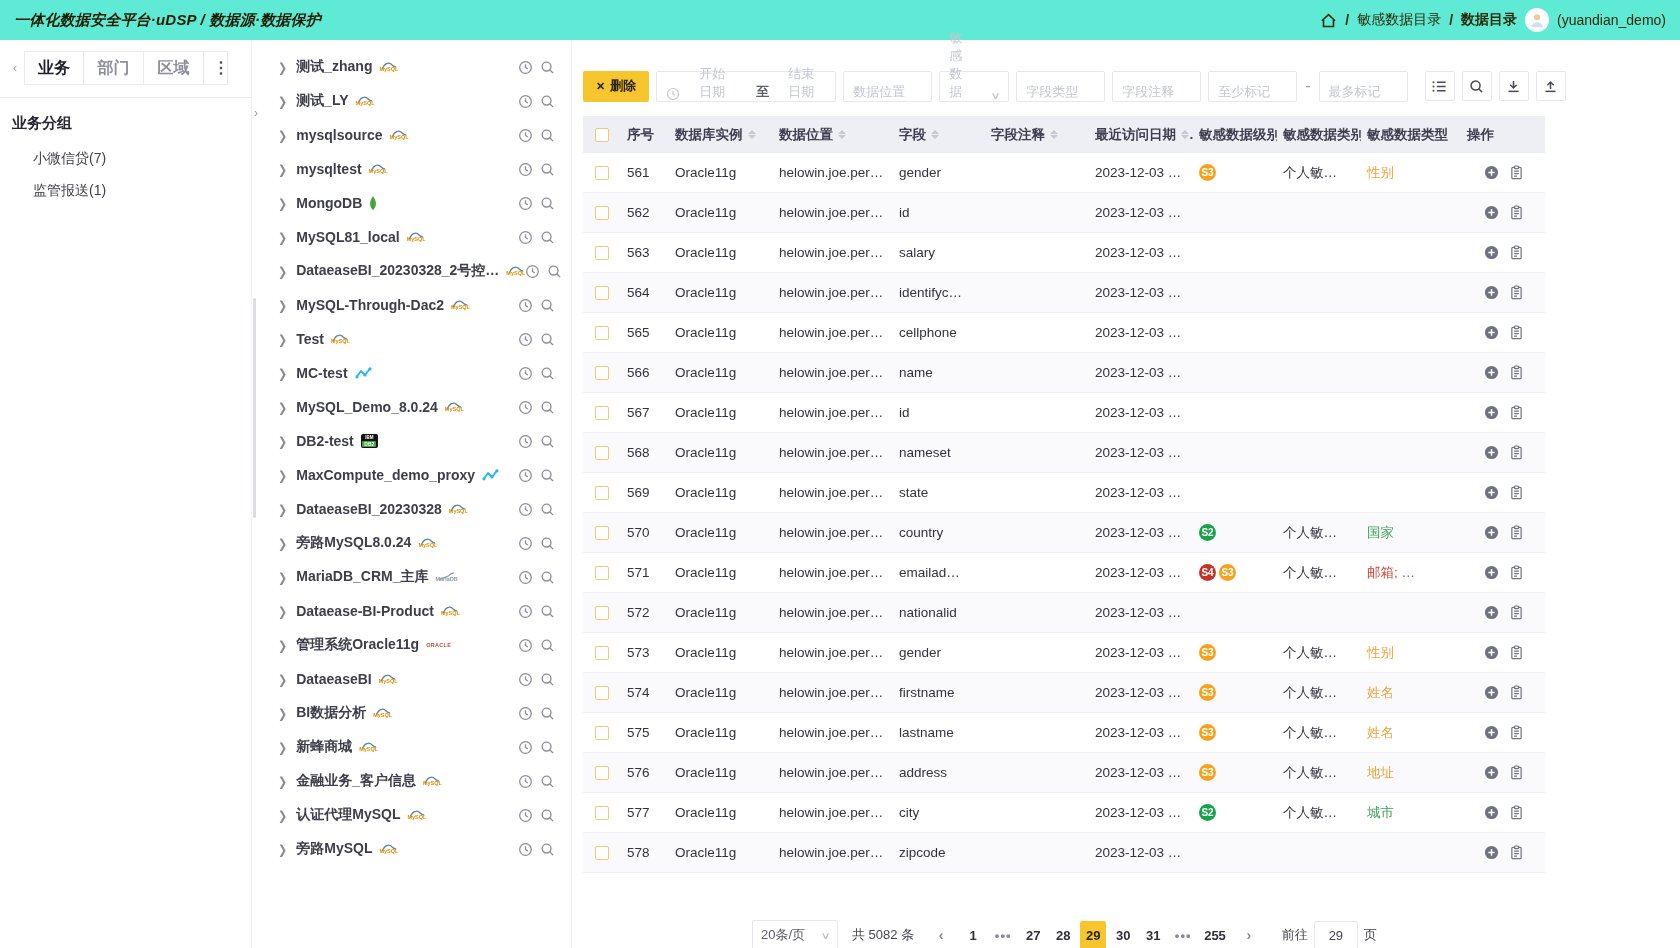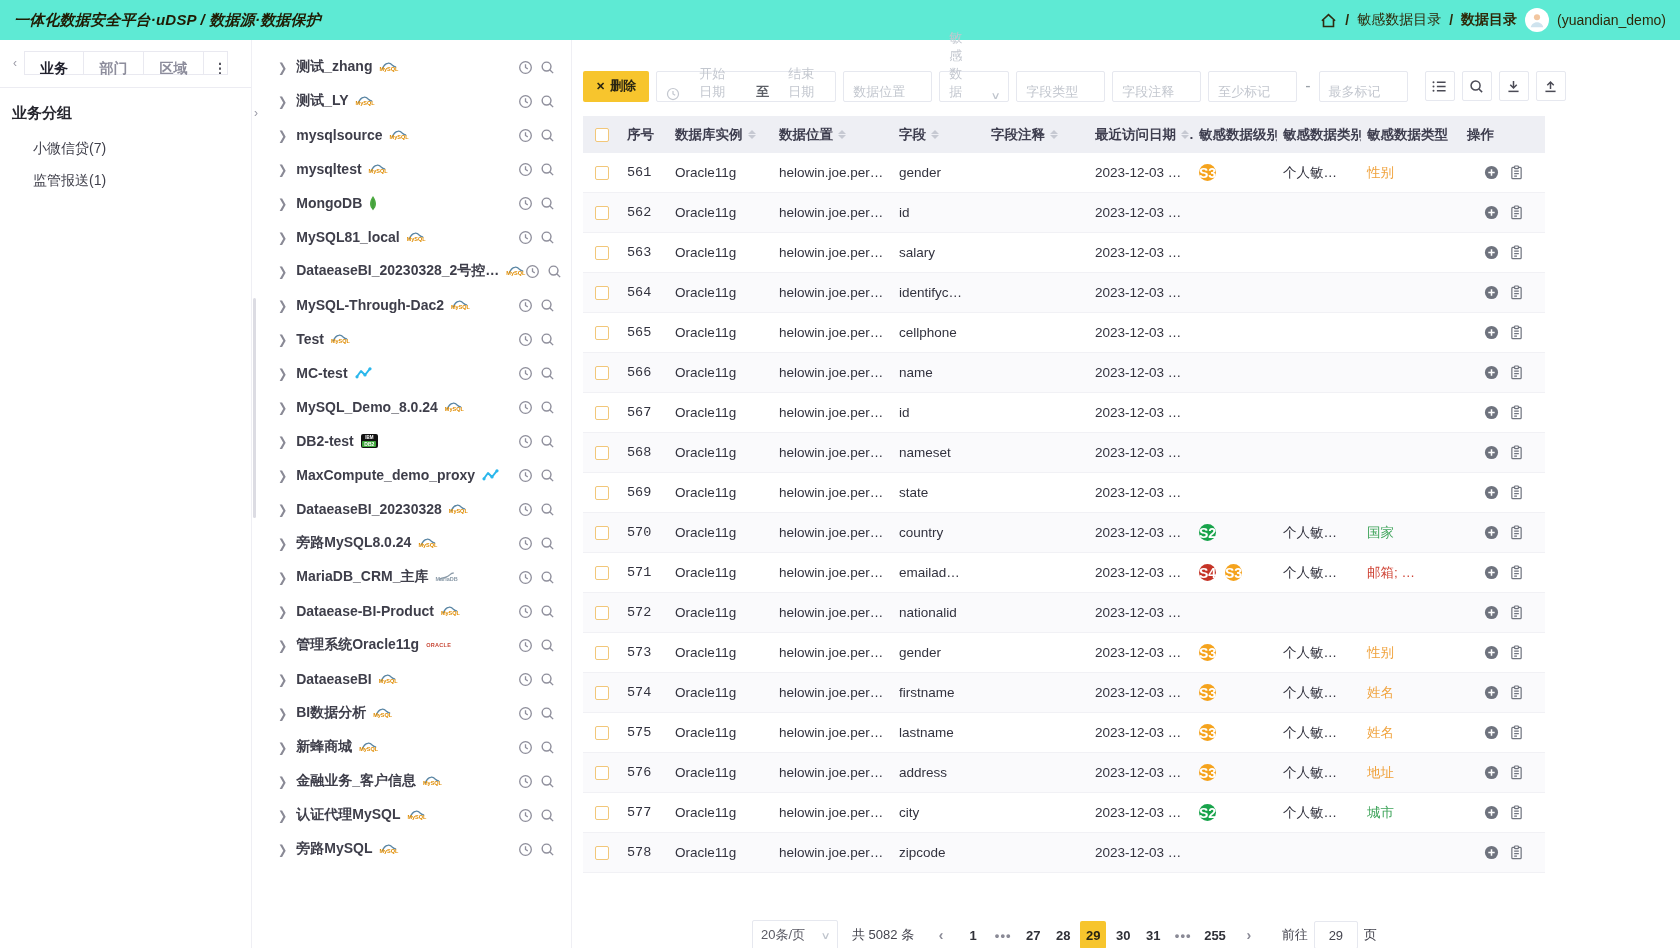--- a/index.html
+++ b/index.html
@@ -17,21 +17,21 @@
   .avatar { width:24px; height:24px; border-radius:50%; background:#fff; display:flex;
     align-items:center; justify-content:center; overflow:hidden; }
 
   
   .layout { display:flex; height:908px; }
 
   
   .sidebar { width:252px; flex:0 0 252px; border-right:1px solid #EFEFF4; }
   .tabs-row { display:flex; align-items:center; padding:11px 0 12px 6px; border-bottom:1px solid #ECECF2; }
   .collapse-arrow { color:#9a9aa6; font-size:12px; width:18px; text-align:center; cursor:pointer; }
-  .tab { width:60px; height:24px; line-height:32px; text-align:center; font-size:14px; font-weight:600;
+  .tab { width:60px; height:34px; line-height:32px; text-align:center; font-size:16px; font-weight:600;
     color:#8d8d9c; border:1px solid #E9E9F0; border-left:none; background:#fff; }
   .tab:first-of-type { border-left:1px solid #E9E9F0; }
   .tab.active { color:#1f1f2b; font-weight:800; }
   .tab.partial { width:24px; overflow:hidden; color:#55555f; font-weight:800; text-align:left; padding-left:9px; }
   .group-title { font-size:15px; font-weight:800; color:#26262e; padding:16px 14px 10px 12px; }
   .group-item { font-size:14px; color:#3f3f4a; padding:7px 8px 7px 33px; cursor:pointer; }
 
   
   .tree-panel { width:320px; flex:0 0 320px; position:relative; padding-top:10px;
     border-right:1px solid #EFEFF4; }
@@ -74,38 +74,38 @@
 
   
   table { border-collapse:collapse; table-layout:fixed; width:962px; font-size:13.5px; }
   th,td { overflow:hidden; white-space:nowrap; text-overflow:ellipsis; }
   thead th { background:#EEEFF4; height:37px; font-size:13.5px; font-weight:800; color:#3d3d4e;
     text-align:left; padding:0 6px; }
   thead th .th-in { display:inline-flex; align-items:center; gap:3px; }
   tbody td { height:39px; border-bottom:1px solid #F1F1F5; padding:0 6px; color:#32323e; }
   tbody tr:nth-child(even) td { background:#FAFAFC; }
   .col-check { width:38px; text-align:center; }
-  .col-seq { width:48px;font-family:Liberation Mono, monospace; }
+  .col-seq { width:48px; }
   .col-instance { width:104px; }
   .col-location { width:120px; }
   .col-field { width:92px; }
   .col-comment { width:104px; }
   .col-date { width:104px; }
   .col-level { width:84px; }
   .col-cat { width:84px; }
   .col-type { width:100px; }
   .col-ops { width:84px; }
   .cbx { width:14px; height:14px; border:1px solid #F2C779; border-radius:2px; background:#fff;
     display:inline-block; vertical-align:middle; cursor:pointer; }
   .sort { display:inline-flex; flex-direction:column; gap:1px; margin-left:2px; }
   .sort i { width:0; height:0; border-left:4px solid transparent; border-right:4px solid transparent; display:block; }
   .sort .up { border-bottom:4px solid #C6C9D2; }
   .sort .dn { border-top:4px solid #C6C9D2; }
-  .badge { display:inline-flex; width:17px; height:17px; border-radius:50%; color:#fff; font-size:14px;
-    font-weight:800; align-items:center; justify-content:center; margin-right:9px; }
+  .badge { display:inline-flex; width:17px; height:17px; border-radius:50%; color:#fff; font-size:10px;
+    font-weight:800; align-items:center; justify-content:center; margin-right:3px; }
   .t-orange { color:#F0A23C; } .t-green { color:#3FA45B; } .t-red { color:#CF4436; }
   .ops-cell { display:flex; gap:11px; align-items:center; justify-content:center; height:39px; }
   .ops-cell span { display:inline-flex; cursor:pointer; }
 
   
   .pagination { position:absolute; left:752px; top:920px; display:flex; align-items:center;
     gap:6px; font-size:13px; color:#45454f; }
   .pg-size { width:86px; height:30px; border:1px solid #E6E8EF; border-radius:2px; display:flex;
     align-items:center; justify-content:space-between; padding:0 8px; color:#5a5a64; cursor:pointer; }
   .pg-total { margin:0 8px; color:#45454f; }

